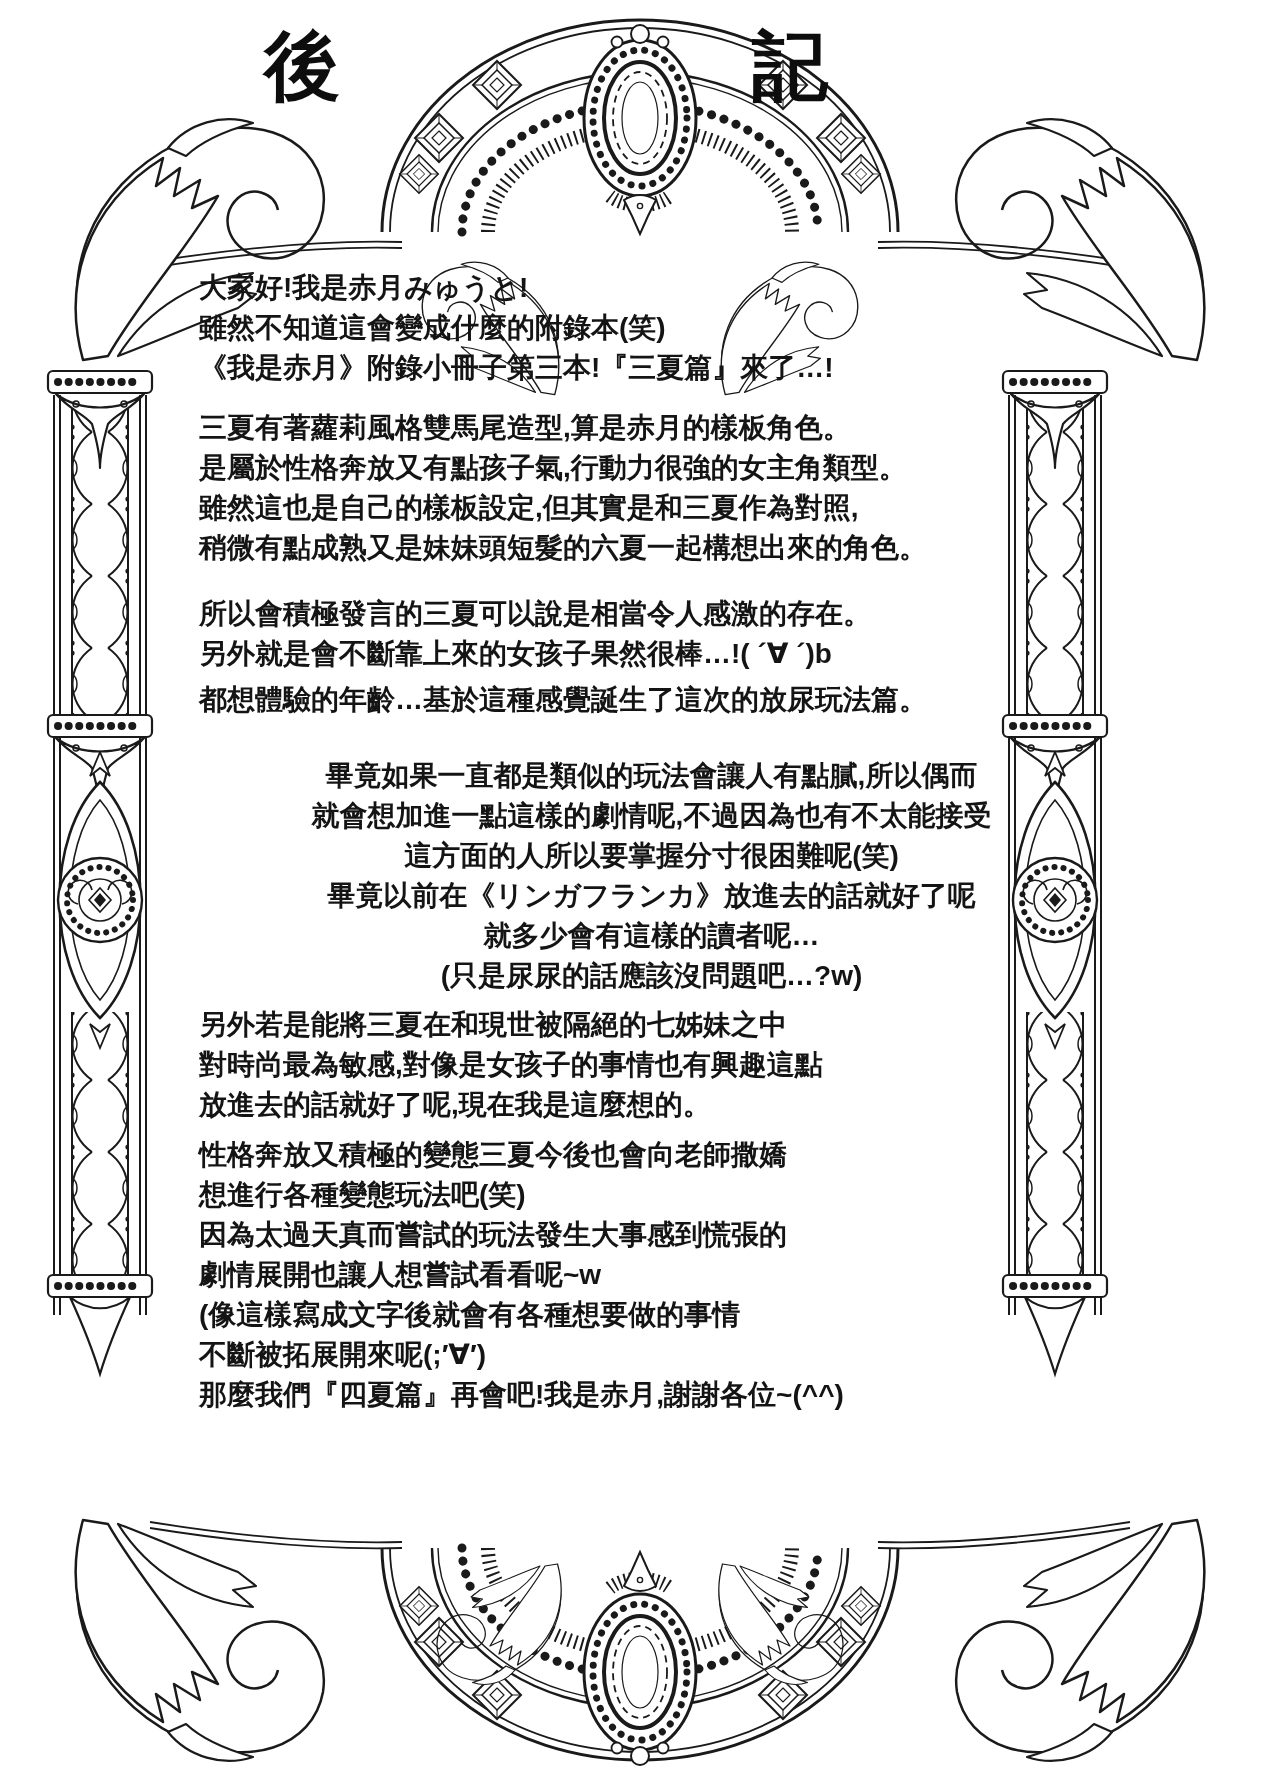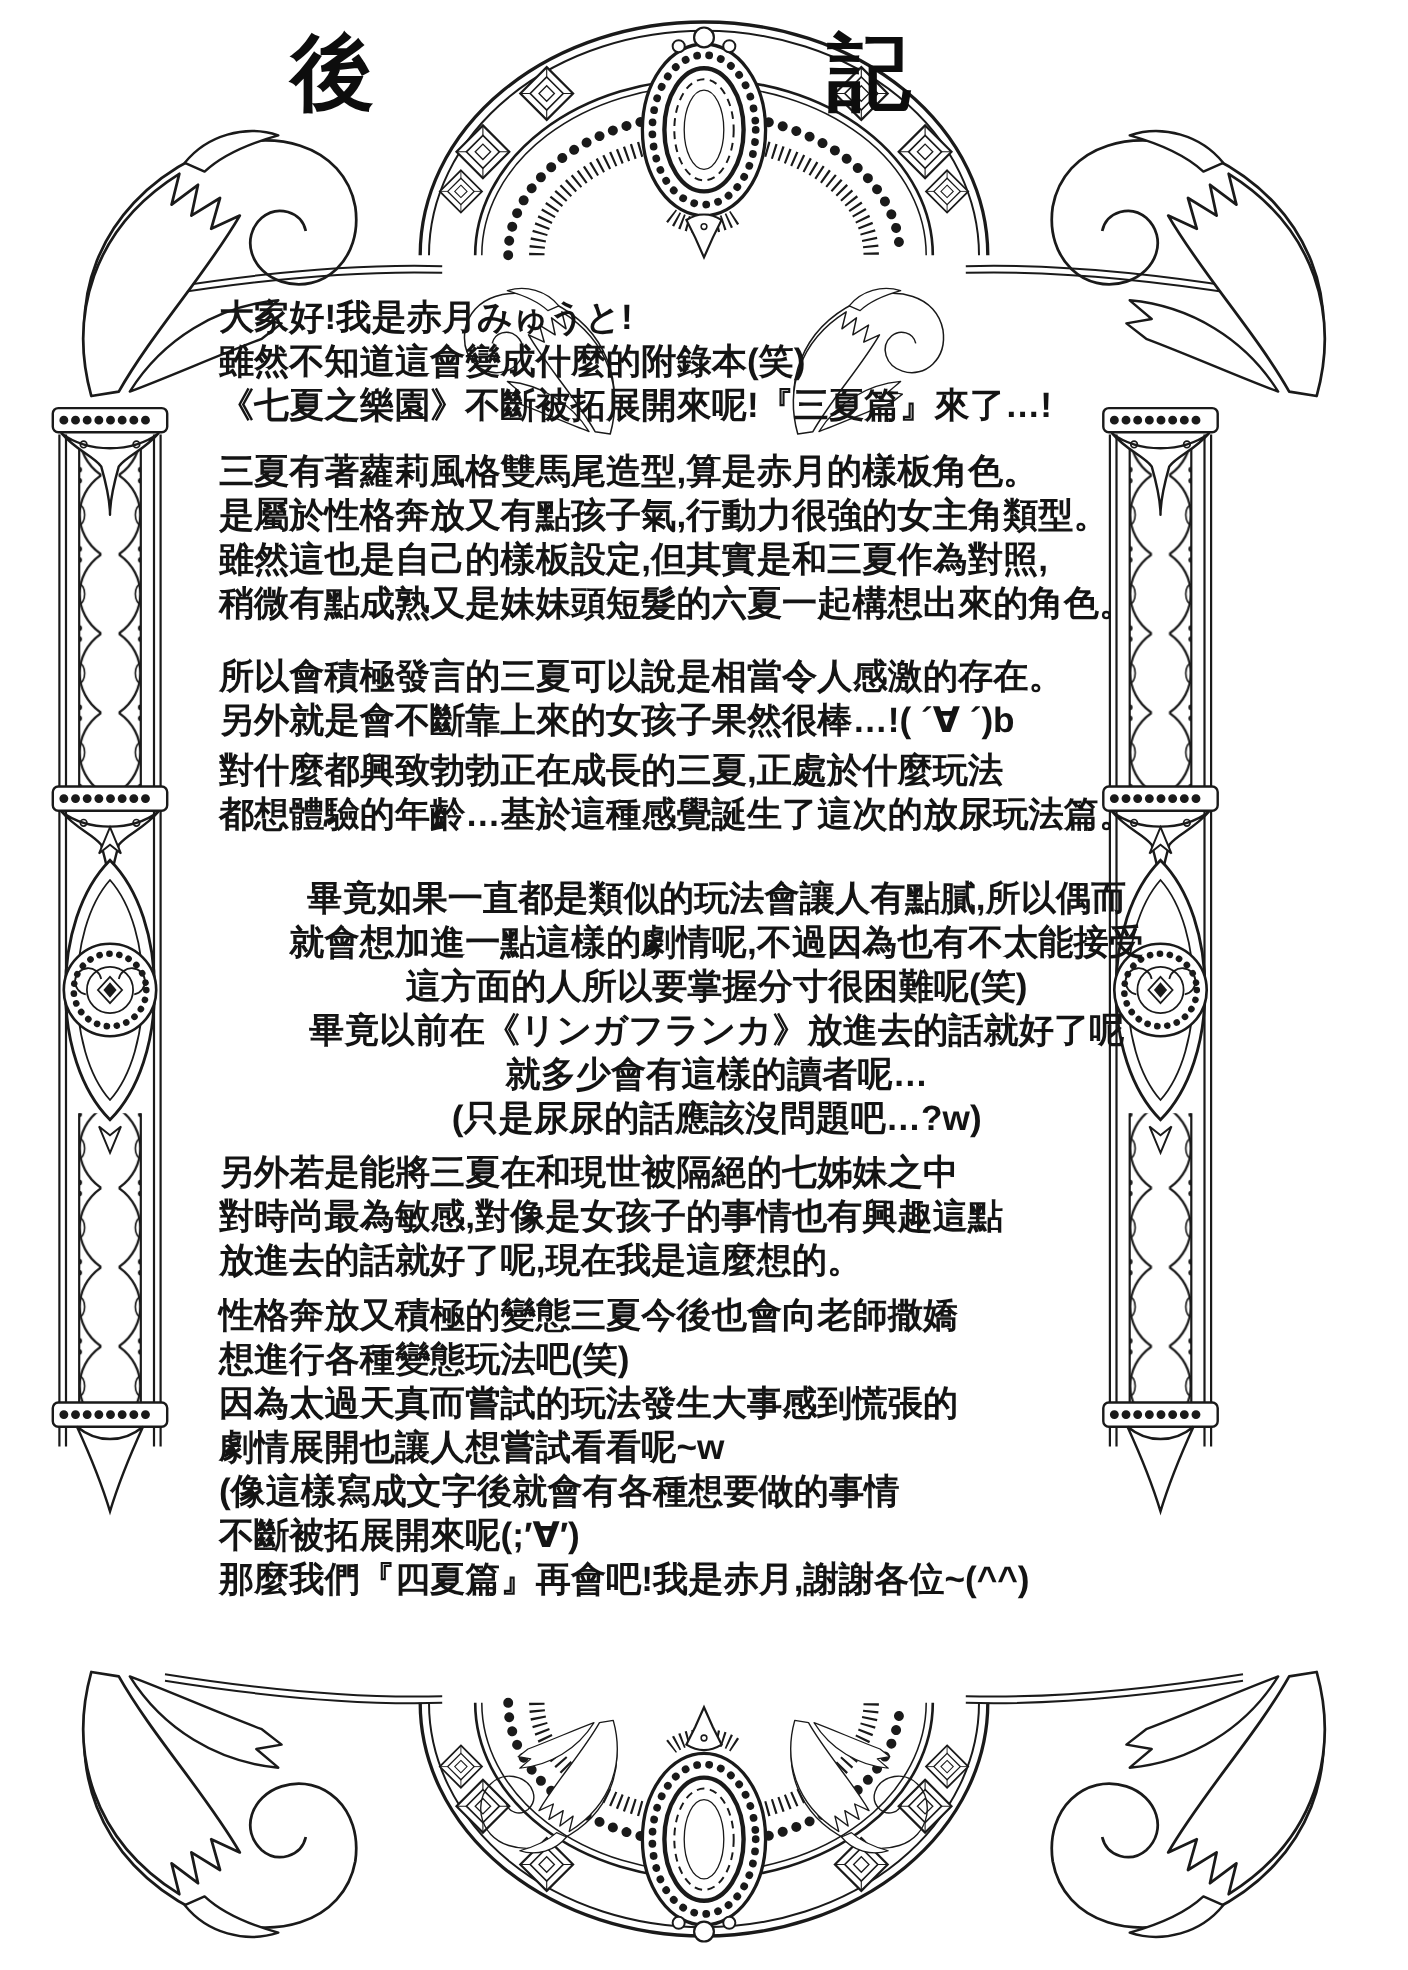--- a/index.html
+++ b/index.html
@@ -10,21 +10,21 @@
   }
   .frame-svg{position:absolute;left:0;top:0;width:1280px;height:1791px;}
   .title-char{
     position:absolute;top:28px;font-size:76px;font-weight:900;color:#0d0d0d;
     font-family:"DejaVu Sans","Liberation Sans",sans-serif;line-height:1;
   }
   #title-left{left:264px;}
   #title-right{left:752px;}
   .text-layer{
     position:absolute;left:199px;top:268px;width:905px;
-    font-size:32px;line-height:40px;font-weight:700;color:#141414;
+    font-size:28px;line-height:40px;font-weight:700;color:#141414;
     letter-spacing:0px;
   }
   .para{margin:0;padding:0;}
   .para.p2{margin-top:20px;}
   .para.p3{margin-top:26px;}
   .para.p4{margin-top:6px;}
   .para.p5{margin-top:36px;text-align:center;}
   .para.p6{margin-top:9px;}
   .para.p7{margin-top:10px;}
   .line{white-space:nowrap;}
@@ -196,34 +196,33 @@
   </g>
 </svg>
 
 <span class="title-char" id="title-left">後</span>
 <span class="title-char" id="title-right">記</span>
 
 <div class="text-layer">
   <div class="para p1">
     <div class="line">大家好!我是赤月みゅうと!</div>
     <div class="line">雖然不知道這會變成什麼的附錄本(笑)</div>
-    <div class="line">《七夏之樂園》不斷被拓展開來呢!『三夏篇』來了…!</div>
+    <div class="line">《我是赤月》附錄小冊子第三本!『三夏篇』來了…!</div>
   </div>
   <div class="para p2">
     <div class="line">三夏有著蘿莉風格雙馬尾造型,算是赤月的樣板角色。</div>
     <div class="line">是屬於性格奔放又有點孩子氣,行動力很強的女主角類型。</div>
     <div class="line">雖然這也是自己的樣板設定,但其實是和三夏作為對照,</div>
     <div class="line">稍微有點成熟又是妹妹頭短髮的六夏一起構想出來的角色。</div>
   </div>
   <div class="para p3">
     <div class="line">所以會積極發言的三夏可以說是相當令人感激的存在。</div>
     <div class="line">另外就是會不斷靠上來的女孩子果然很棒…!( ´∀ ´)b</div>
   </div>
   <div class="para p4">
-    <div class="line">對什麼都興致勃勃正在成長的三夏,正處於什麼玩法</div>
     <div class="line">都想體驗的年齡…基於這種感覺誕生了這次的放尿玩法篇。</div>
   </div>
   <div class="para p5">
     <div class="line">畢竟如果一直都是類似的玩法會讓人有點膩,所以偶而</div>
     <div class="line">就會想加進一點這樣的劇情呢,不過因為也有不太能接受</div>
     <div class="line">這方面的人所以要掌握分寸很困難呢(笑)</div>
     <div class="line">畢竟以前在《リンガフランカ》放進去的話就好了呢</div>
     <div class="line">就多少會有這樣的讀者呢…</div>
     <div class="line">(只是尿尿的話應該沒問題吧…?w)</div>
   </div>

